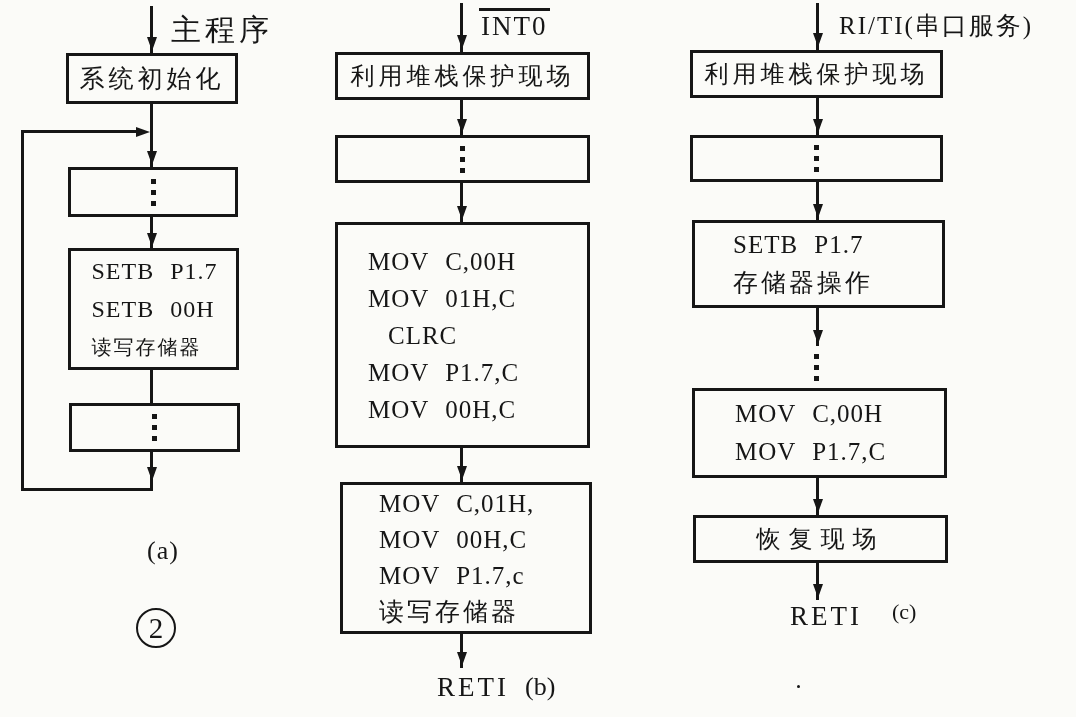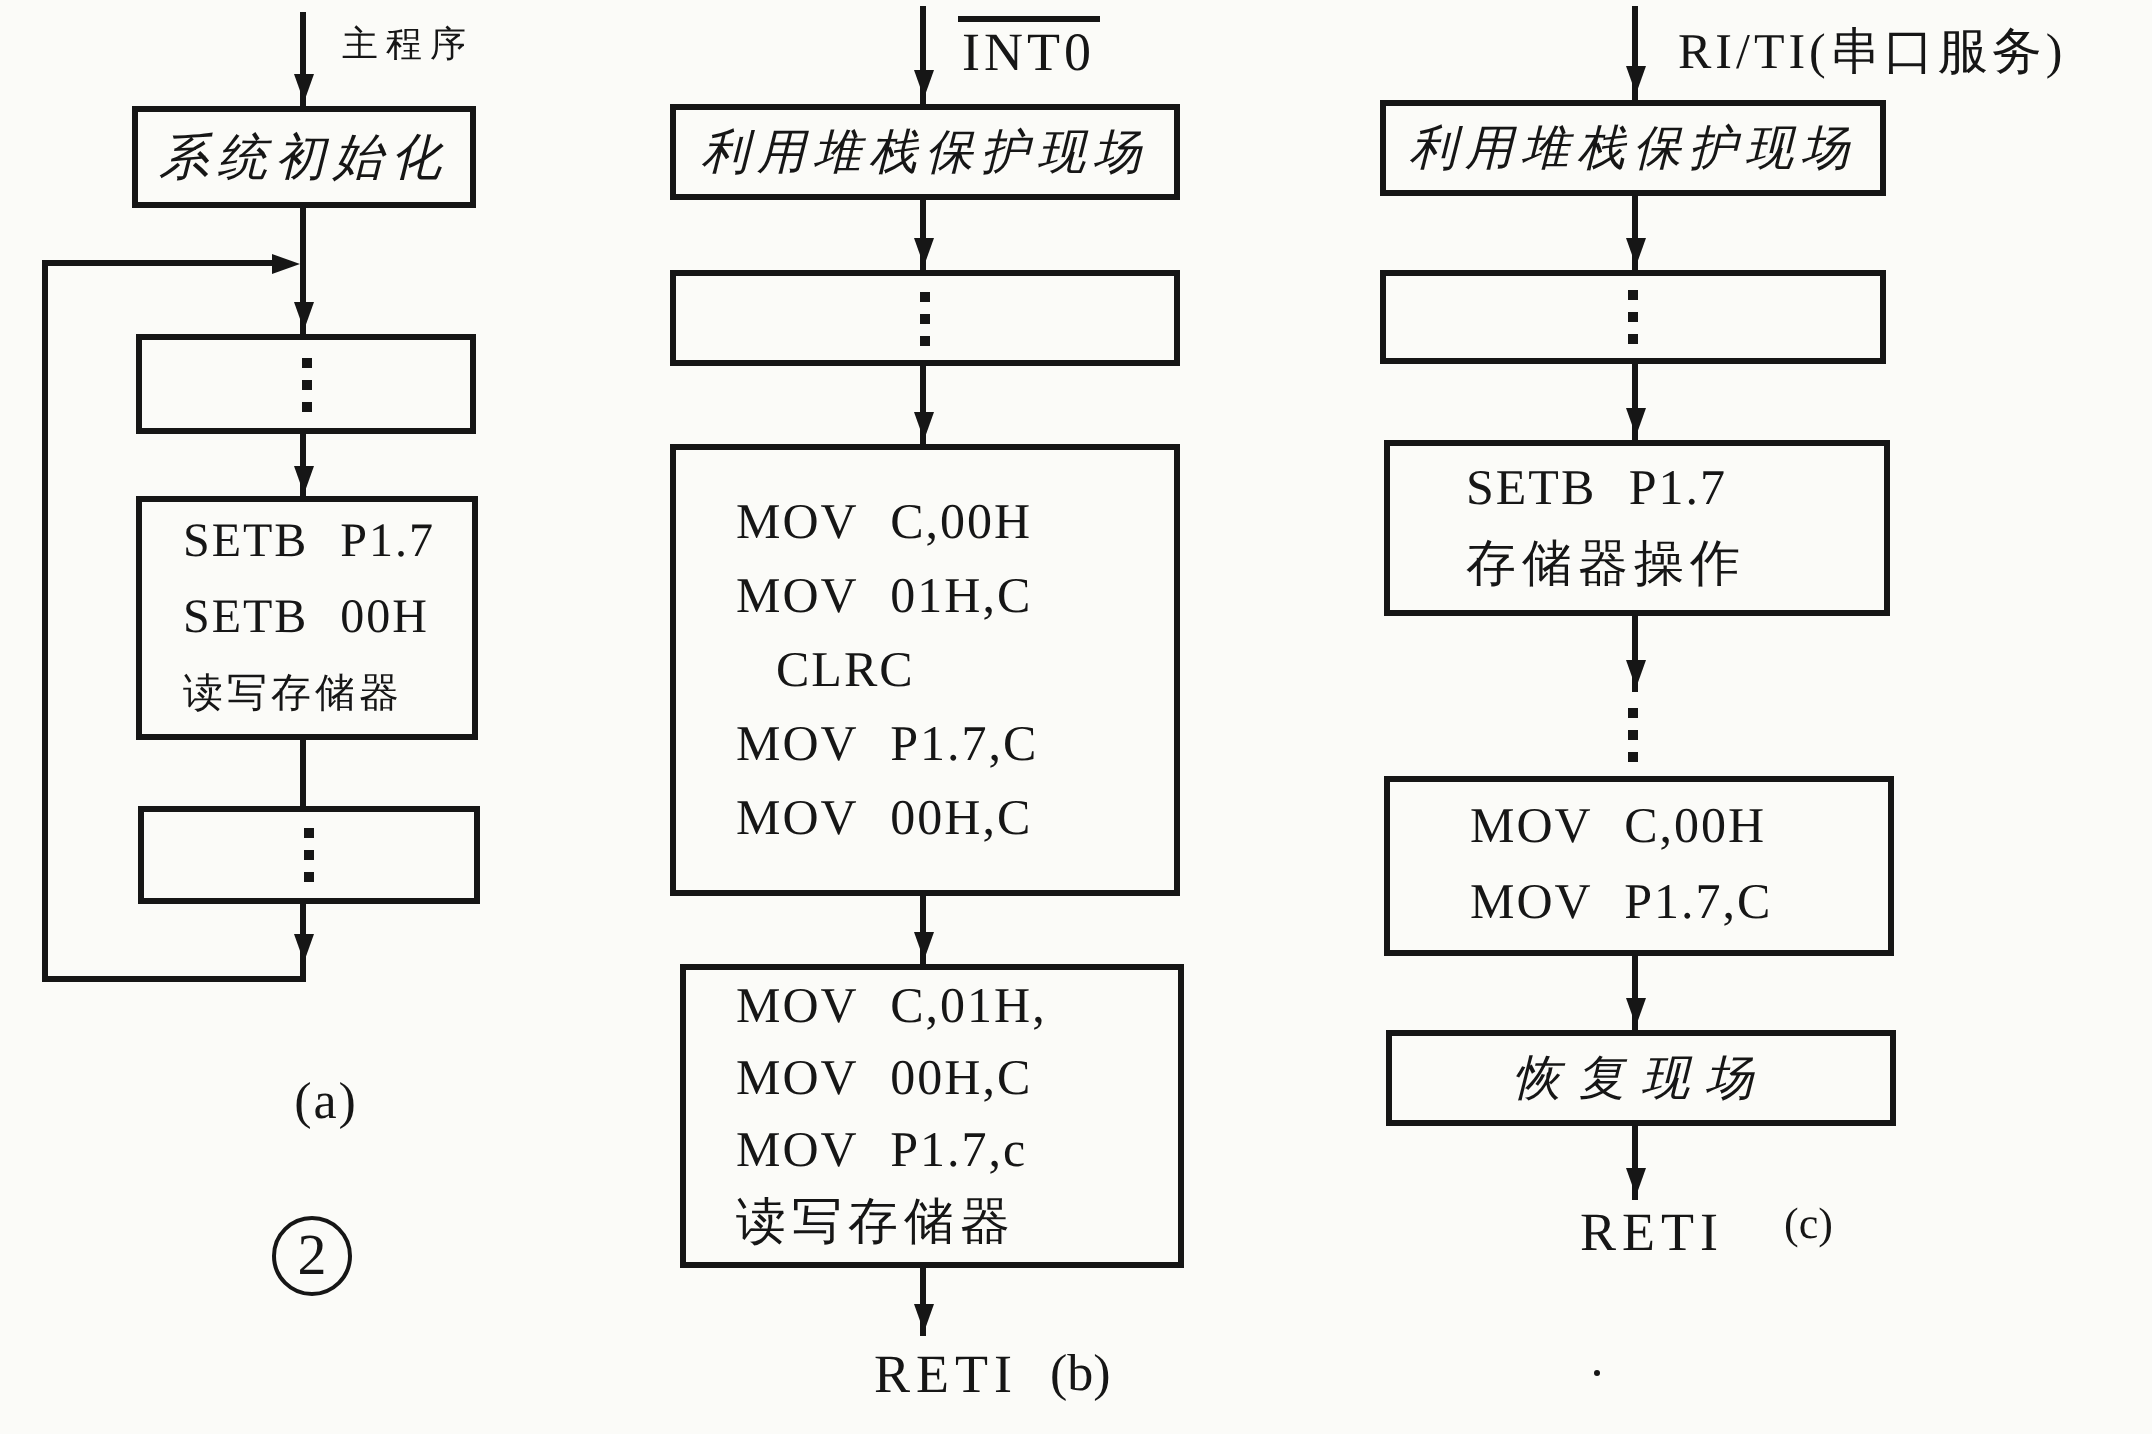--- a/index.html
+++ b/index.html
@@ -28,23 +28,23 @@
   }
   .arr-right {
     position:absolute; width:0; height:0;
     border-top:5px solid transparent;
     border-bottom:5px solid transparent;
     border-left:14px solid #161616;
   }
   .vdots { display:flex; flex-direction:column; align-items:center; gap:6px; }
   .vdots i { width:5px; height:5px; background:#161616; display:block; }
   .freedots { position:absolute; }
-  .entry-label { position:absolute; font-size:18px; letter-spacing:2px; white-space:nowrap; }
+  .entry-label { position:absolute; font-size:30px; letter-spacing:2px; white-space:nowrap; }
   .overlined { border-top:3px solid #161616; padding:0 3px 0 2px; }
-  .boxtitle { font-size:24px; letter-spacing:4px; white-space:nowrap;font-style:italic; }
+  .boxtitle { font-size:24px; letter-spacing:4px; white-space:nowrap; }
   .codelines {
     position:absolute;
     display:flex; flex-direction:column; justify-content:space-between;
   }
   .cl { font-size:25px; letter-spacing:1px; word-spacing:9px; white-space:nowrap; }
   .caption { position:absolute; font-size:26px; letter-spacing:1px; }
   .exit-row { position:absolute; display:flex; align-items:flex-start; white-space:nowrap; }
   .exit-main { font-size:27px; letter-spacing:3px; }
   .exit-cap  { font-size:22px; margin-left:30px; position:relative; top:-2px; }
   .fignum {
@@ -141,21 +141,21 @@
       <span class="cl" style="line-height:37px;margin-left:20px;">CLRC</span>
       <span class="cl" style="line-height:37px;">MOV P1.7,C</span>
       <span class="cl" style="line-height:37px;">MOV 00H,C</span>
     </div>
   </div>
 
   <div class="vline" style="left:460px;top:448px;height:34px;"></div>
   <div class="arr-down" style="left:457px;top:466px;"></div>
 
   <div class="box" style="left:340px;top:482px;width:252px;height:152px;justify-content:flex-start;">
-    <div class="codelines" style="position:static;padding-left:25px;">
+    <div class="codelines" style="position:static;padding-left:36px;">
       <span class="cl" style="line-height:36px;">MOV C,01H,</span>
       <span class="cl" style="line-height:36px;">MOV 00H,C</span>
       <span class="cl" style="line-height:36px;">MOV P1.7,c</span>
       <span class="cl" style="line-height:36px;letter-spacing:3px;word-spacing:0;">读写存储器</span>
     </div>
   </div>
 
   <div class="vline" style="left:460px;top:634px;height:34px;"></div>
   <div class="arr-down" style="left:457px;top:652px;"></div>
 

